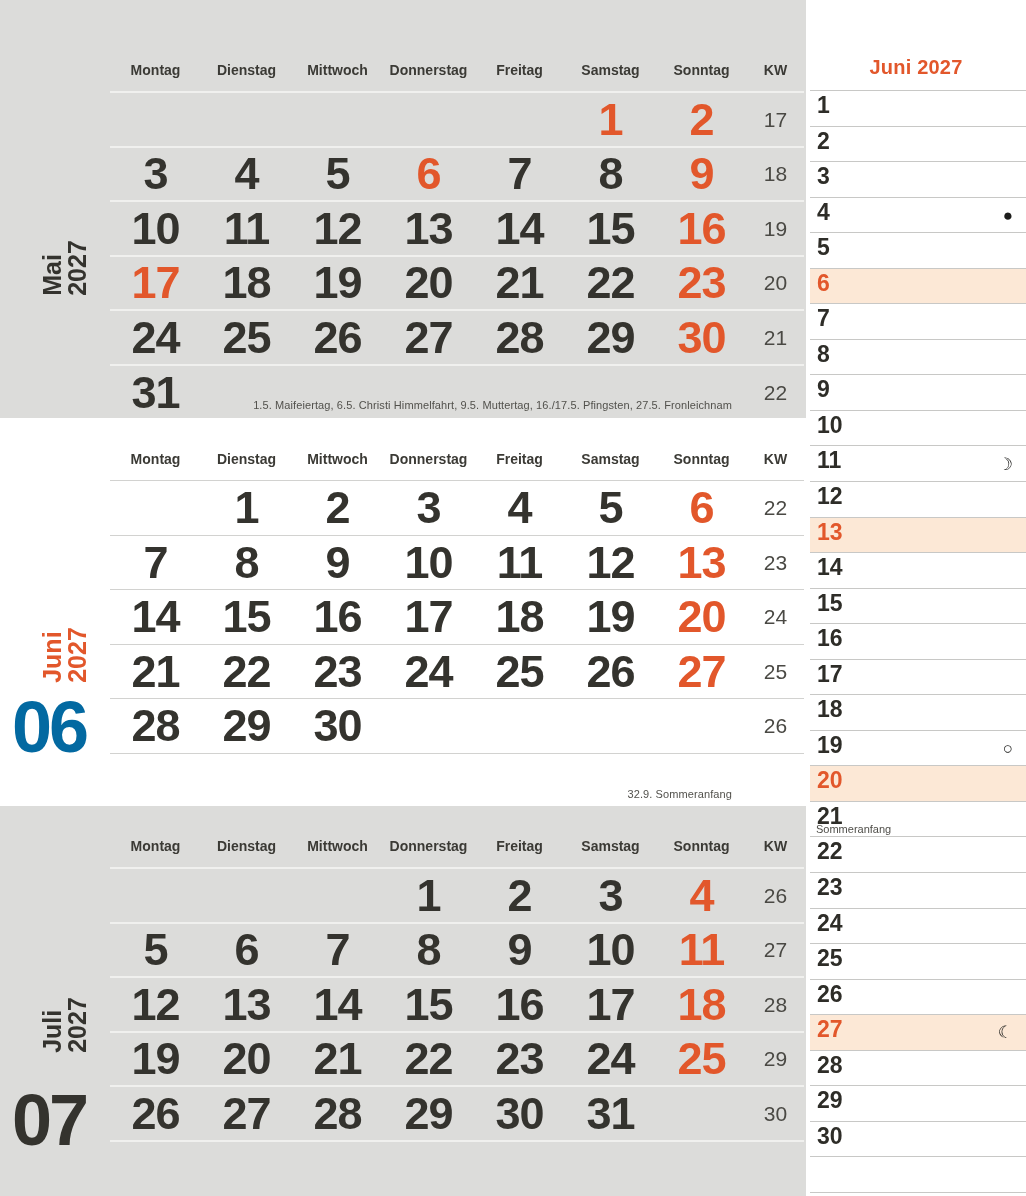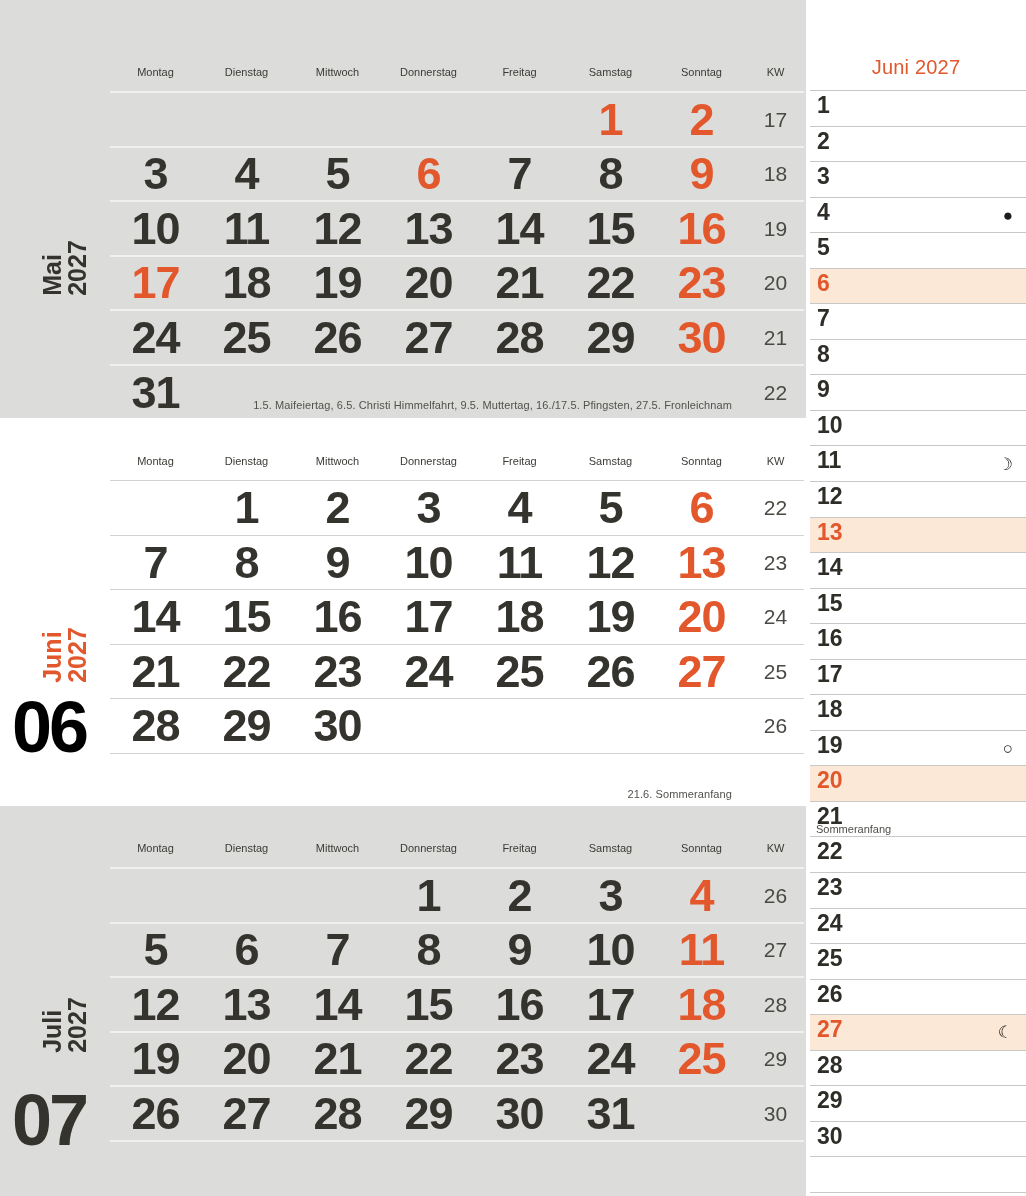--- a/index.html
+++ b/index.html
@@ -22,32 +22,32 @@
   }
   #mai .rot-label{top:268px;}
   #juni .rot-label{top:237px;color:#e2572b;}
   #juli .rot-label{top:219px;}
 
   .big-num{
     position:absolute;left:12px;transform:translateY(-50%);
     font-size:72px;font-weight:bold;letter-spacing:-3px;line-height:1;color:#34332e;
   }
   #mai .big-num{top:347px;}
-  #juni .big-num{top:309px;color:#000000;}
+  #juni .big-num{top:309px;color:#0369a1;}
   #juli .big-num{top:304px;margin-top:10px;}
 
   .grid{position:absolute;left:110px;top:0;width:694px;}
   .grid-header{
     display:grid;grid-template-columns:repeat(7,91px) 1fr;
     align-items:end;padding-bottom:13px;box-sizing:border-box;
   }
   #mai .grid-header{height:93px;}
   #juni .grid-header,#juli .grid-header{height:63px;}
   .wd-cell,.kw-hd-cell{
-    text-align:center;font-size:11px;font-weight:normal;color:#3b3a35;letter-spacing:0;
+    text-align:center;font-size:14px;font-weight:bold;color:#3b3a35;letter-spacing:0;
   }
   .week-row{
     display:grid;grid-template-columns:repeat(7,91px) 1fr;
     height:54.5px;align-items:center;box-sizing:border-box;
   }
   .month.gray .grid-header,.month.gray .week-row{border-bottom:2px solid #f0f0ee;}
   .month.white .grid-header,.month.white .week-row{border-bottom:1px solid #d2d2d0;}
   #mai .week-row:last-child{border-bottom:none;}
   .day-cell{
     text-align:center;font-size:45px;font-weight:bold;letter-spacing:-1px;
@@ -60,21 +60,21 @@
     letter-spacing:.1px;white-space:nowrap;
   }
   #mai .footnote{top:399px;}
   #juni .footnote{top:370px;}
   #juli .footnote{top:370px;}
 
   
   .notes{position:absolute;left:806px;top:0;width:220px;height:1196px;background:#ffffff;}
   .notes-title{
     position:absolute;top:56px;left:0;right:0;text-align:center;
-    font-size:20px;font-weight:normal;color:#e2572b;letter-spacing:.2px;
+    font-size:20px;font-weight:bold;color:#e2572b;letter-spacing:.2px;
   }
   .note-rows{
     position:absolute;top:90px;left:4px;right:0;
     border-top:1px solid #c8c8c6;
   }
   .note-row{
     position:relative;height:35.55px;box-sizing:border-box;
     border-bottom:1px solid #c8c8c6;
   }
   .note-row.hl{background:#fce8d6;}
@@ -237,21 +237,21 @@
           <span class="day-cell">28</span>
           <span class="day-cell">29</span>
           <span class="day-cell">30</span>
           <span class="day-cell"></span>
           <span class="day-cell"></span>
           <span class="day-cell"></span>
           <span class="day-cell"></span>
           <span class="kw-cell">26</span>
         </div>
       </div>
-    <div class="footnote">21.6. Sommeranfang</div>
+    <div class="footnote">32.9. Sommeranfang</div>
   </section>
 
   <section class="month gray" id="juli">
     <div class="rot-label">
       <div>Juli</div>
       <div>2027</div>
     </div>
     <div class="big-num">07</div>
     <div class="grid">
         <div class="grid-header">

